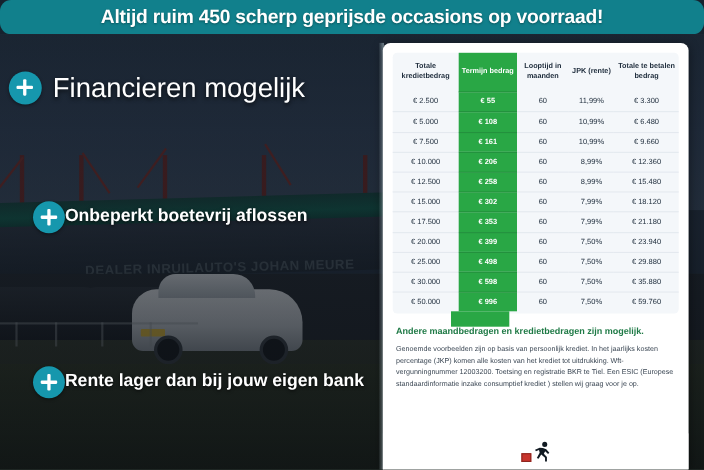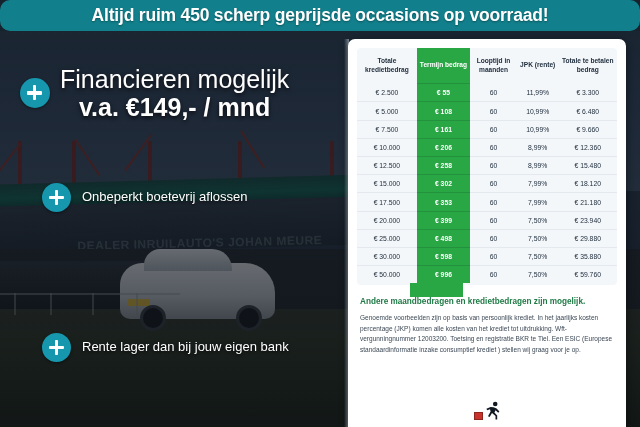--- a/index.html
+++ b/index.html
@@ -44,29 +44,29 @@
   .dim{position:absolute;left:0;top:0;width:640px;height:396px;
        background:linear-gradient(180deg,rgba(16,24,34,.62) 0%,rgba(14,20,28,.55) 45%,rgba(10,14,20,.70) 100%);}
 
   
   .banner{position:absolute;left:0;top:0;width:640px;height:31px;background:#11808c;
           display:flex;align-items:center;justify-content:center;z-index:6;border-radius:10px;}
   .banner span{color:#ffffff;font-size:17.5px;font-weight:bold;letter-spacing:-.2px;
                text-shadow:0 1px 2px rgba(0,0,0,.35);white-space:nowrap;}
 
   
-  .bullets{position:absolute;left:12px;top:31px;width:350px;height:328px;z-index:5;}
+  .bullets{position:absolute;left:0;top:31px;width:350px;height:328px;z-index:5;}
   .bullet{position:absolute;display:flex;align-items:center;}
   .plus{flex:0 0 auto;width:29px;height:29px;border-radius:50%;background:#1697ad;
         position:relative;box-shadow:0 1px 3px rgba(0,0,0,.45);}
   .plus:before,.plus:after{content:"";position:absolute;background:#fff;border-radius:1px;}
   .plus:before{left:7px;top:13px;width:15px;height:3.4px;}
   .plus:after{left:12.8px;top:7px;width:3.4px;height:15px;}
-  .btxt{margin-left:11px;color:#fff;font-size:13px;line-height:1.15;
-        text-shadow:0 1px 3px rgba(0,0,0,.8);white-space:nowrap;}
+  .btxt{color:#fff;font-size:16px;line-height:1.15;
+        text-shadow:0 1px 3px rgba(0,0,0,.8);white-space:nowrap;font-weight:bold;}
 
   .hero{position:absolute;left:8px;top:34px;display:flex;align-items:center;}
   .hero .plus{width:30px;height:30px;}
   .heroTxt{margin-left:10px;text-align:center;}
   .heroLine1{color:#ffffff;font-size:25px;font-weight:300;line-height:1.12;
              text-shadow:0 2px 4px rgba(0,0,0,.75);white-space:nowrap;}
   .heroLine2{color:#ffffff;font-size:25px;font-weight:bold;line-height:1.15;
              text-shadow:0 2px 4px rgba(0,0,0,.75);white-space:nowrap;}
 
   
@@ -144,21 +144,20 @@
   <div class="banner">
     <span>Altijd ruim 450 scherp geprijsde occasions op voorraad!</span>
   </div>
 
   <div class="bullets">
 
     <div class="hero">
       <div class="plus"></div>
       <div class="heroTxt">
         <div class="heroLine1">Financieren mogelijk</div>
-        <div class="heroLine2">v.a. €149,- / mnd</div>
       </div>
     </div>
 
     <div class="bullet" style="left:30px;top:152px;">
       <div class="plus"></div>
       <div class="btxt">Onbeperkt boetevrij aflossen</div>
     </div>
 
 
     <div class="bullet" style="left:30px;top:302px;">

